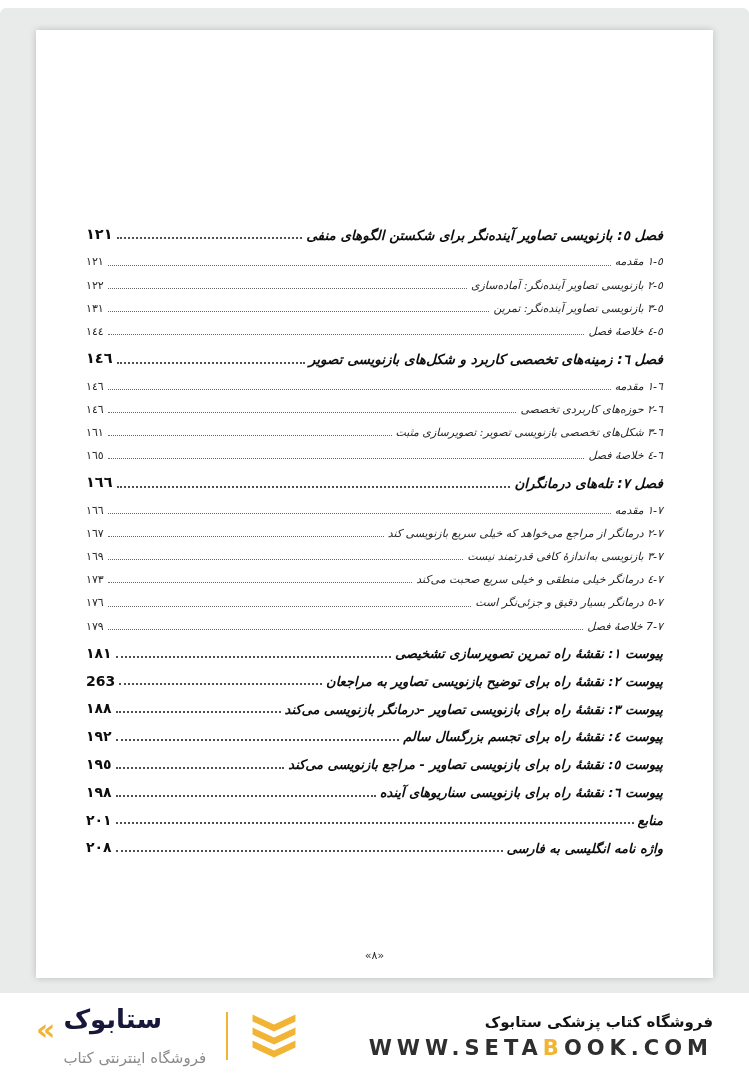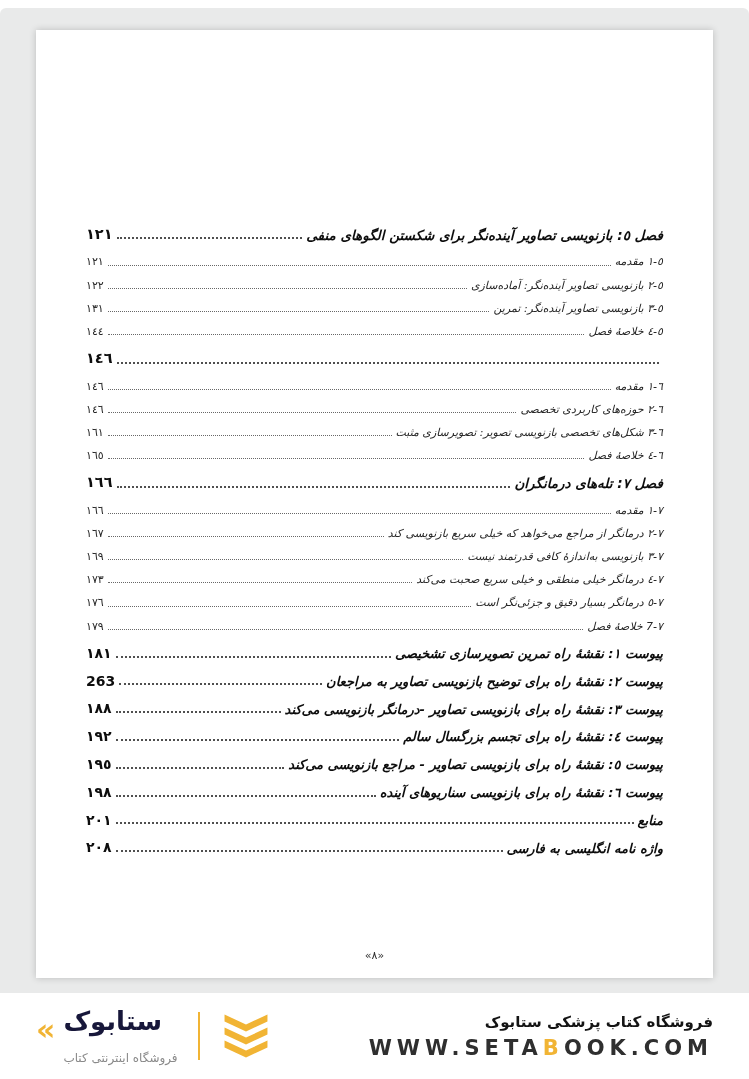--- a/index.html
+++ b/index.html
@@ -52,21 +52,21 @@
     display:flex; align-items:center; justify-content:space-between;
     padding:0 36px;
   }
   .logo { display:flex; align-items:center; gap:8px; text-decoration:none; cursor:pointer; }
   .guillemet {
     color:#f1b434; font-size:30px; font-weight:bold; line-height:1;
     transform:translateY(-6px);
   }
   .logo-text { display:flex; flex-direction:column; align-items:flex-start; }
   .wordmark { font-weight:bold; font-size:26px; color:#17173a; line-height:1.1; }
-  .logo-sub { font-size:12px; color:#8a8a8a; margin-top:16px; letter-spacing:0.5px; }
+  .logo-sub { font-size:15px; color:#8a8a8a; margin-top:16px; letter-spacing:0.5px; }
   .logo-divider { width:2px; height:48px; background:#f1b434; margin:0 12px; }
   .emblem { width:52px; height:46px; fill:#f1b434; }
   .footer-right { text-align:right; }
   .store-name { font-weight:bold; font-size:15px; color:#141414; margin-bottom:7px; direction:rtl; }
   .site-url {
     font-size:21px; font-weight:bold; color:#2f2f2f;
     letter-spacing:5px; direction:ltr; line-height:1;
   }
   .site-url .accent { color:#f1b434; }
 </style>
@@ -99,20 +99,21 @@
           <span class="p">١٣١</span>
         </div>
         <div class="toc-row item">
           <span class="t">٥-٤ خلاصهٔ فصل</span>
           <span class="dots"></span>
           <span class="p">١٤٤</span>
         </div>
       </div>
       <div class="toc-section">
         <div class="toc-row chapter">
+          <span class="t">فصل ٦: زمینه‌های تخصصی کاربرد  و شکل‌های بازنویسی تصویر</span>
           <span class="dots"></span>
           <span class="p">١٤٦</span>
         </div>
         <div class="toc-row item">
           <span class="t">٦-١ مقدمه</span>
           <span class="dots"></span>
           <span class="p">١٤٦</span>
         </div>
         <div class="toc-row item">
           <span class="t">٦-٢ حوزه‌های کاربردی تخصصی</span>

